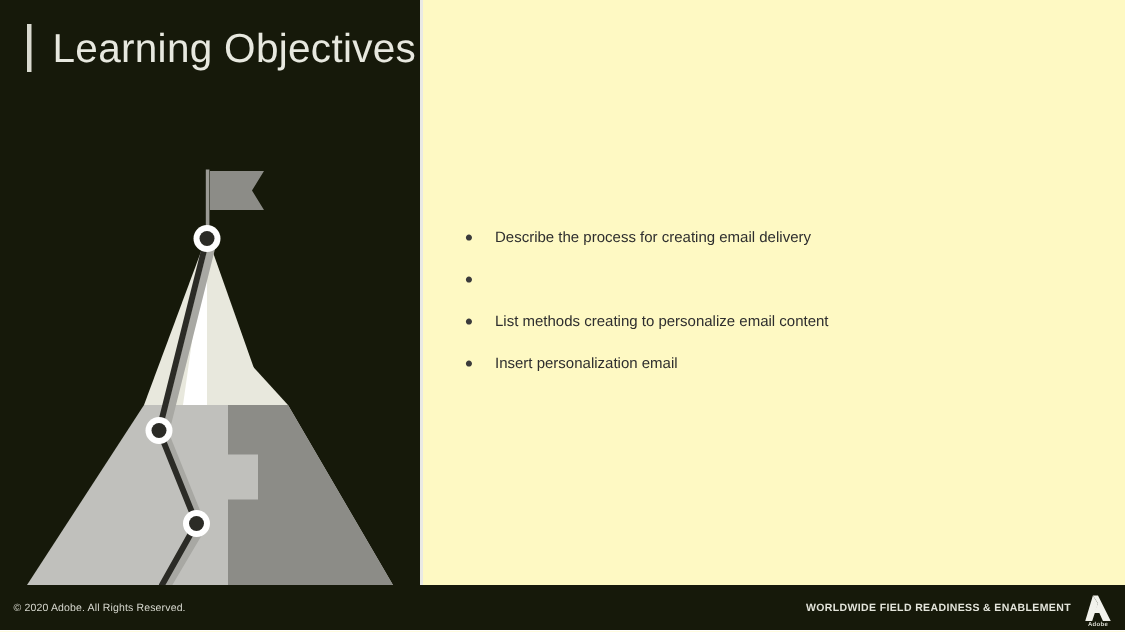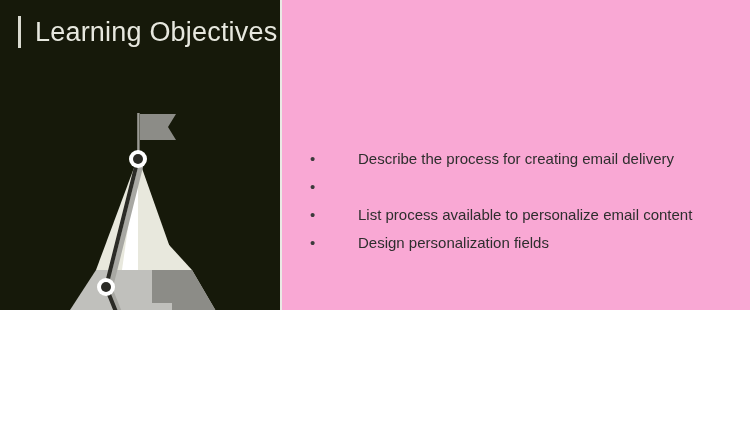--- a/index.html
+++ b/index.html
@@ -6,23 +6,23 @@
     margin: 0;
     padding: 0;
     background: #ffffff;
   }
   body {
     font-family: "Liberation Sans", sans-serif;
   }
   #slide {
     position: relative;
     width: 750px;
-    height: 310px;
+    height: 420px;
     overflow: hidden;
-    background: #f9a8d4;
+    background: #fef9c3;
   }
 
   
   #left-panel {
     position: absolute;
     left: 0;
     top: 0;
     width: 280px;
     height: 390px;
     background: #16190a;
@@ -85,24 +85,23 @@
   .bullet-dot {
     width: 20px;
     flex: 0 0 20px;
     color: #3b3b3b;
     font-size: 15px;
     line-height: 18px;
     text-align: left;
   }
   .bullet-label {
     color: #2e2e2e;
-    font-size: 15px;
+    font-size: 10px;
     line-height: 18px;
     white-space: nowrap;
-    margin-left: 28px;
   }
 
   
   #footer {
     position: absolute;
     left: 0;
     top: 390px;
     width: 750px;
     height: 31px;
     background: #16190a;
@@ -204,26 +203,26 @@
       <span class="bullet-dot">•</span>
       <span class="bullet-label">Describe the process for creating email delivery</span>
     </div>
 
     <div class="bullet-row">
       <span class="bullet-dot">•</span>
     </div>
 
     <div class="bullet-row">
       <span class="bullet-dot">•</span>
-      <span class="bullet-label">List process available to personalize email content</span>
-    </div>
-
-    <div class="bullet-row">
-      <span class="bullet-dot">•</span>
-      <span class="bullet-label">Design personalization fields</span>
+      <span class="bullet-label">List methods creating to personalize email content</span>
+    </div>
+
+    <div class="bullet-row">
+      <span class="bullet-dot">•</span>
+      <span class="bullet-label">Insert personalization email</span>
     </div>
 
   </div>
 
   <div id="footer">
     <div id="footer-copyright">© 2020 Adobe. All Rights Reserved.</div>
     <div id="footer-right">
       <div id="footer-brandline">WORLDWIDE FIELD READINESS &amp; ENABLEMENT</div>
       <div id="adobe-logo">
         <svg viewBox="0 0 24 24" width="24" height="24">

